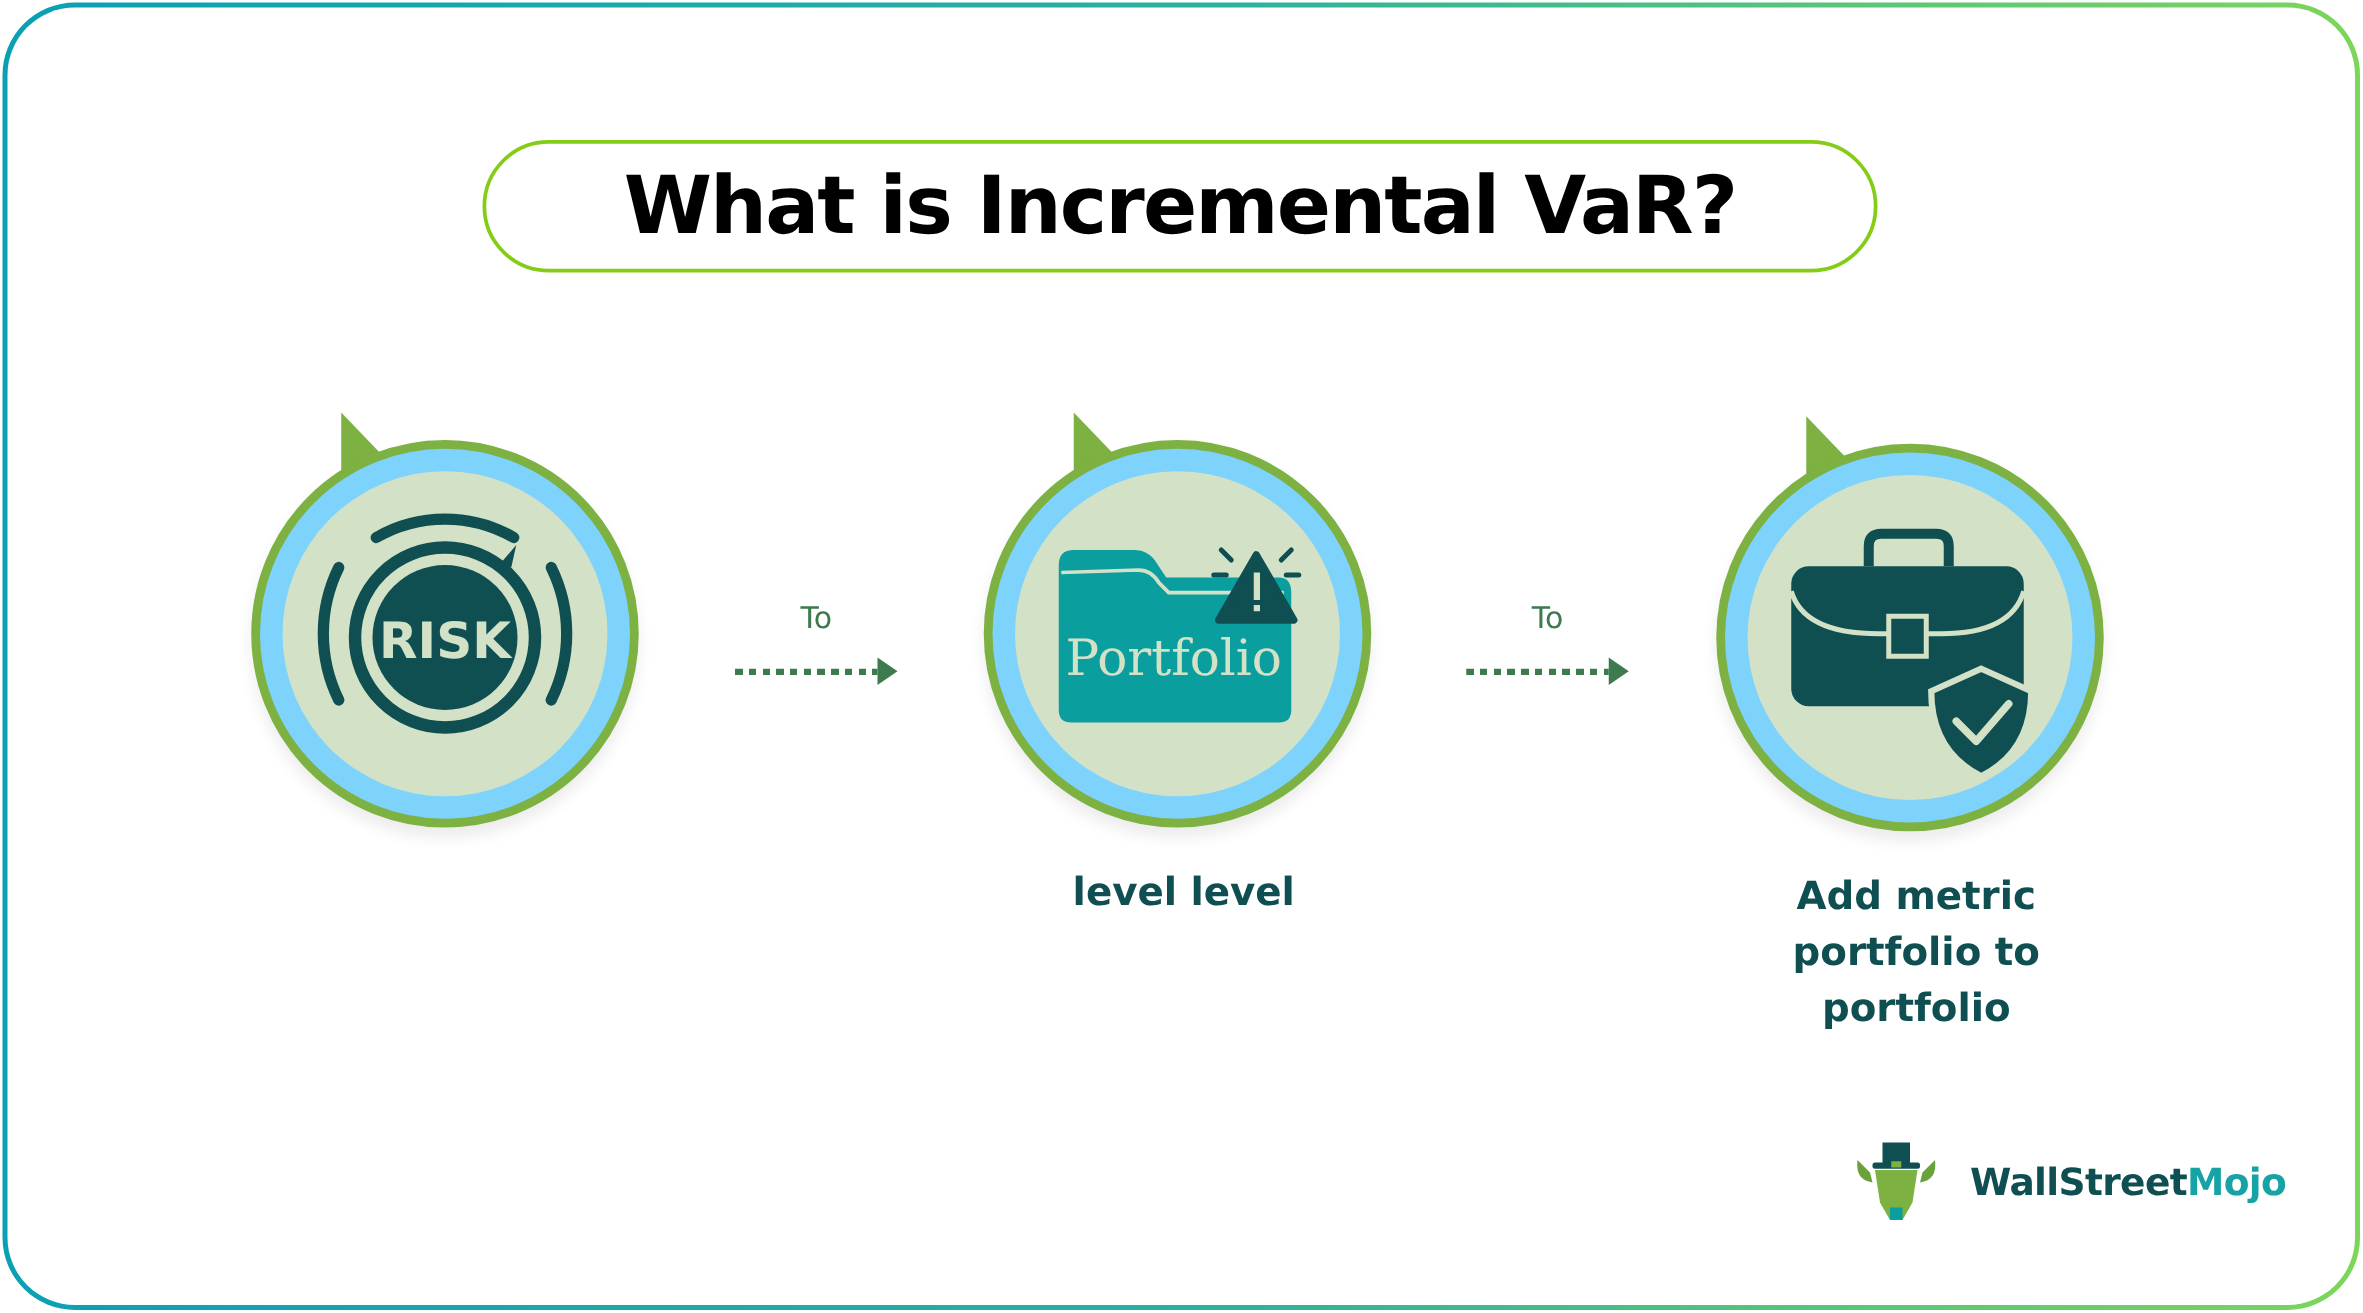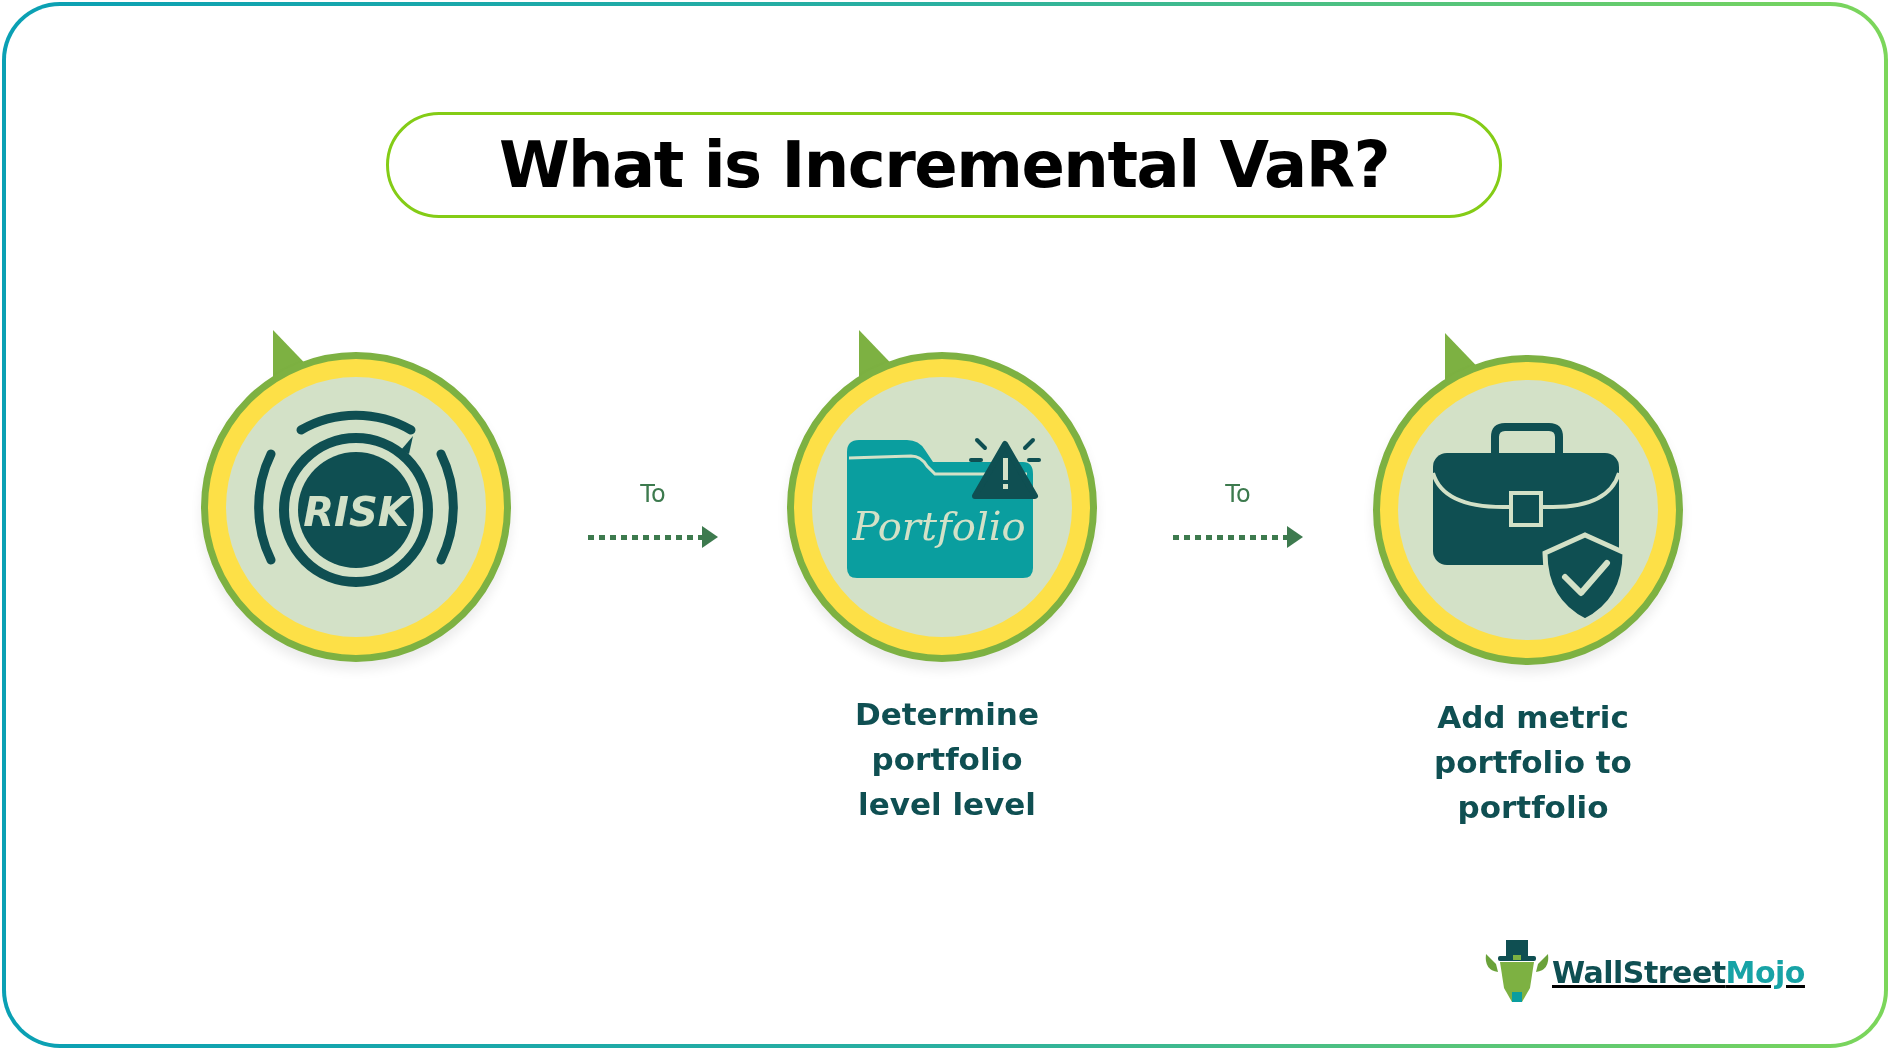--- a/index.html
+++ b/index.html
@@ -5,29 +5,29 @@
   html,body{margin:0;padding:0;background:#fff;}
   body{width:1890px;height:1050px;position:relative;overflow:hidden;font-family:"DejaVu Sans","Liberation Sans",sans-serif;}
   .frame{position:absolute;left:2px;top:2px;width:1886px;height:1046px;border-radius:58px;
     background:linear-gradient(90deg,#0aa0b4 0%,#2ab0a0 50%,#7cd65a 100%);}
   .frame-inner{position:absolute;left:4px;top:4px;right:4px;bottom:4px;border-radius:54px;background:#fff;}
   .title-box{position:absolute;left:386px;top:112px;width:1116px;height:106px;border:3px solid #84cc16;border-radius:54px;box-sizing:border-box;display:flex;align-items:center;justify-content:center;}
   .title{font-size:64px;font-weight:bold;color:#000;letter-spacing:-1.5px;}
   .step{position:absolute;width:330px;text-align:center;}
   .icon-wrap{position:relative;width:320px;height:340px;margin:0 auto;}
   .tab{position:absolute;left:72px;top:0;width:0;height:0;border-left:0 solid transparent;border-bottom:50px solid #7db142;border-right:48px solid transparent;}
-  .circle{position:absolute;left:0;top:22px;width:310px;height:310px;border-radius:50%;border:7px solid #7db142;box-sizing:border-box;background:#fde047;box-shadow:0 8px 12px rgba(0,0,0,0.08);font-style:italic;}
+  .circle{position:absolute;left:0;top:22px;width:310px;height:310px;border-radius:50%;border:7px solid #7db142;box-sizing:border-box;background:#7dd3fc;box-shadow:0 8px 12px rgba(0,0,0,0.08);}
   .inner{position:absolute;left:18px;top:18px;right:18px;bottom:18px;border-radius:50%;background:#d3e1c7;display:flex;align-items:center;justify-content:center;}
   .label{font-size:31px;font-weight:bold;color:#0f4f52;line-height:45px;margin-top:22px;}
   .connector{position:absolute;width:130px;text-align:center;}
   .to{font-size:24px;font-weight:normal;color:#3d7a4e;}
   .arrow{display:flex;align-items:center;margin-top:18px;}
   .dots{flex:1;height:5px;background:repeating-linear-gradient(90deg,#3d7a4e 0 6px,transparent 6px 11px);}
   .head{width:0;height:0;border-top:11px solid transparent;border-bottom:11px solid transparent;border-left:16px solid #3d7a4e;}
-  .logo{position:absolute;left:1482px;top:936px;display:flex;align-items:center;gap:0;text-decoration:underline;}
+  .logo{position:absolute;left:1482px;top:910px;display:flex;align-items:center;gap:24px;}
   .logo-text{font-size:30px;font-weight:bold;letter-spacing:-0.5px;}
   .logo-a{color:#0f4f52;} .logo-b{color:#17a3a6;}
 </style>
 </head>
 <body>
 
 <div class="frame">
     <div class="frame-inner"></div>
   </div>
 
@@ -78,21 +78,20 @@
               <line x1="150" y1="48" x2="158" y2="56"></line>
               <line x1="206" y1="48" x2="198" y2="56"></line>
               <line x1="144" y1="68" x2="154" y2="68"></line>
               <line x1="212" y1="68" x2="202" y2="68"></line>
             </g>
       </svg>
     </div>
       </div>
   </div>
   <div class="label">
-    <div>Determine portfolio</div>
       <div>level level</div>
   </div>
 </div>
 
 <div class="connector" style="left:1173px;top:480px;">
   <div class="to">To</div>
   <div class="arrow">
       <div class="dots"></div>
       <div class="head"></div>
     </div>

